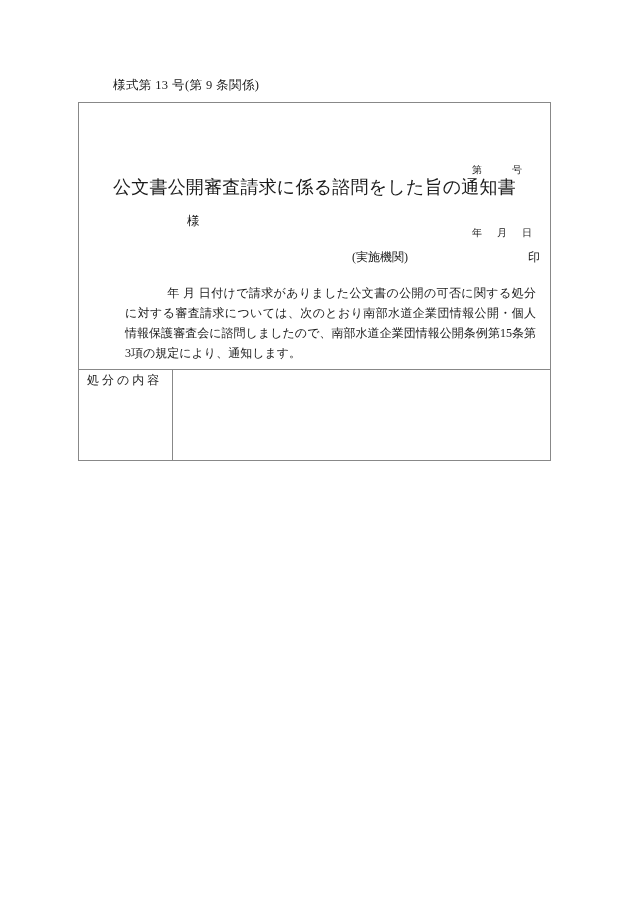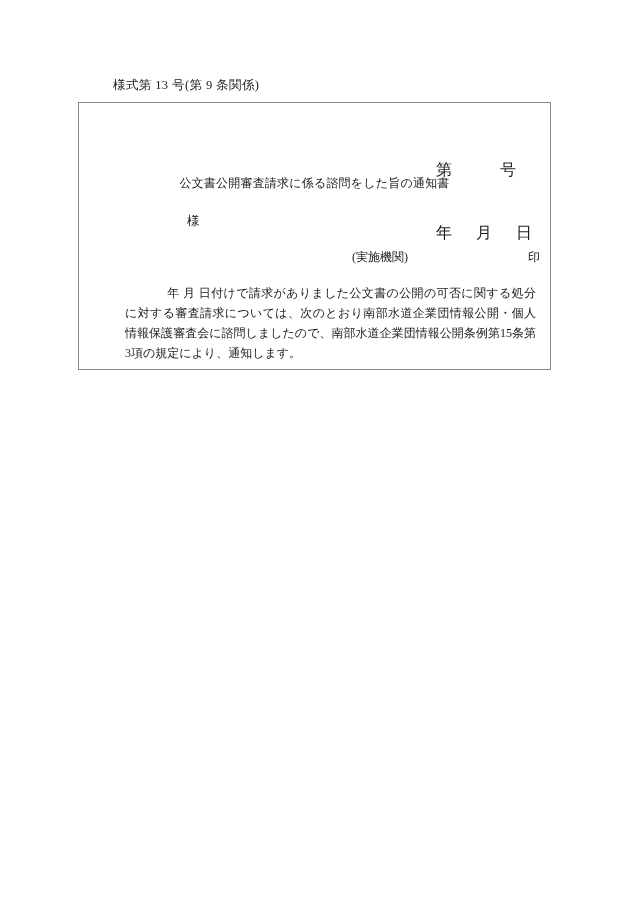--- a/index.html
+++ b/index.html
@@ -59,35 +59,35 @@
     position: relative;
     width: 100%;
     height: 100%;
   }
 
   .doc-number {
     position: absolute;
     right: 18px;
     top: 14px;
     text-align: left;
-    font-size: 16px;
+    font-size: 10px;
     line-height: 21px;
     white-space: pre;
   }
   .doc-number .ln {
     display: block;
   }
 
   .doc-title {
     position: absolute;
     left: 0;
     right: 0;
     top: 72px;
     text-align: center;
-    font-size: 12px;
+    font-size: 18px;
     letter-spacing: 0.2px;
     white-space: nowrap;
   }
 
   .addressee {
     position: absolute;
     left: 108px;
     top: 110px;
     font-size: 12.5px;
     white-space: nowrap;
@@ -213,20 +213,26 @@
 
             <div class="body-text">
               <span class="indent"></span><span>年        月        日付けで請求がありました公文書の公開の可否に関する処分に</span><span>対する審査請求については、次のとおり南部水道企業団情報公開・個人情報保護審査会</span><span>に諮問しましたので、南部水道企業団情報公開条例第15条第3項の規定により、通知しま</span><span>す。</span>
             </div>
 
           </div>
         </td>
       </tr>
 
 
+      <tr class="r2">
+        <td class="label-cell">
+          <span class="lbl-line">処 分 の 内 容</span>
+        </td>
+        <td class="value-cell"></td>
+      </tr>
 
 
 
 
     </tbody>
   </table>
 
 </div>
 
 </body></html>

